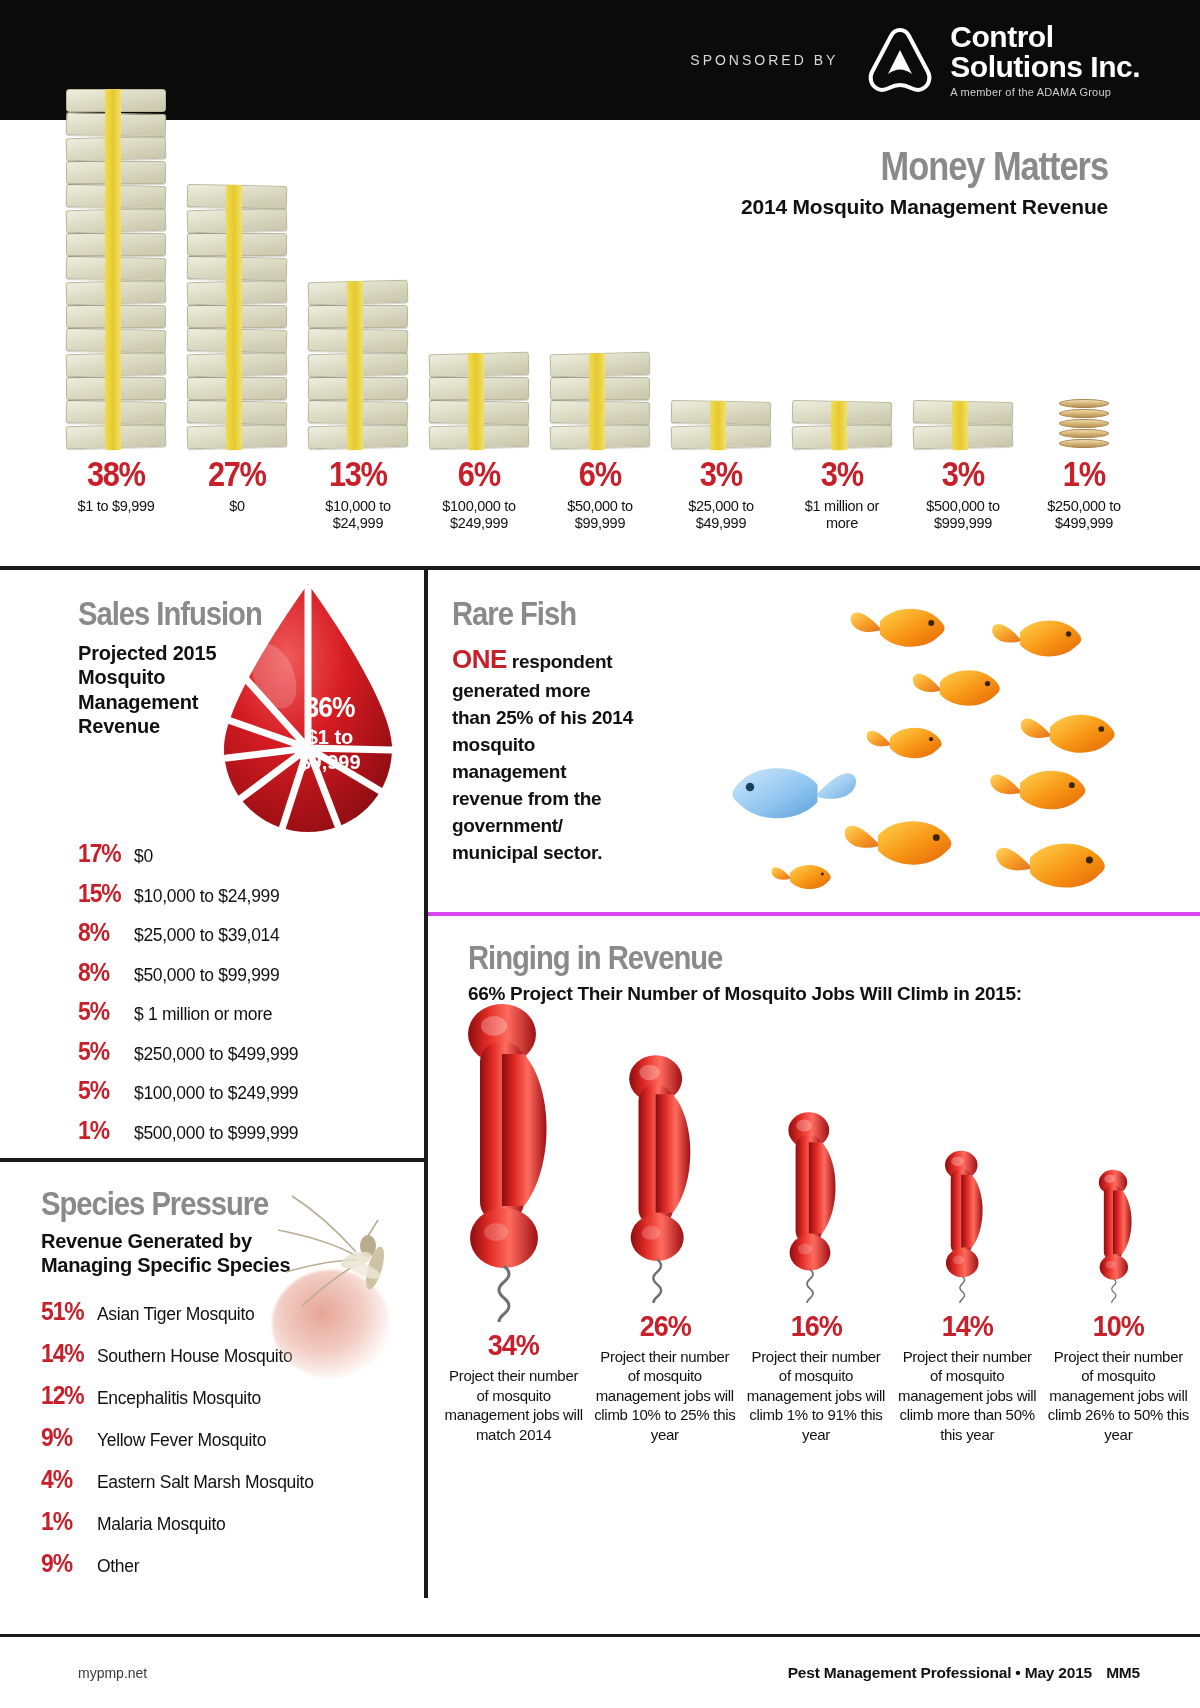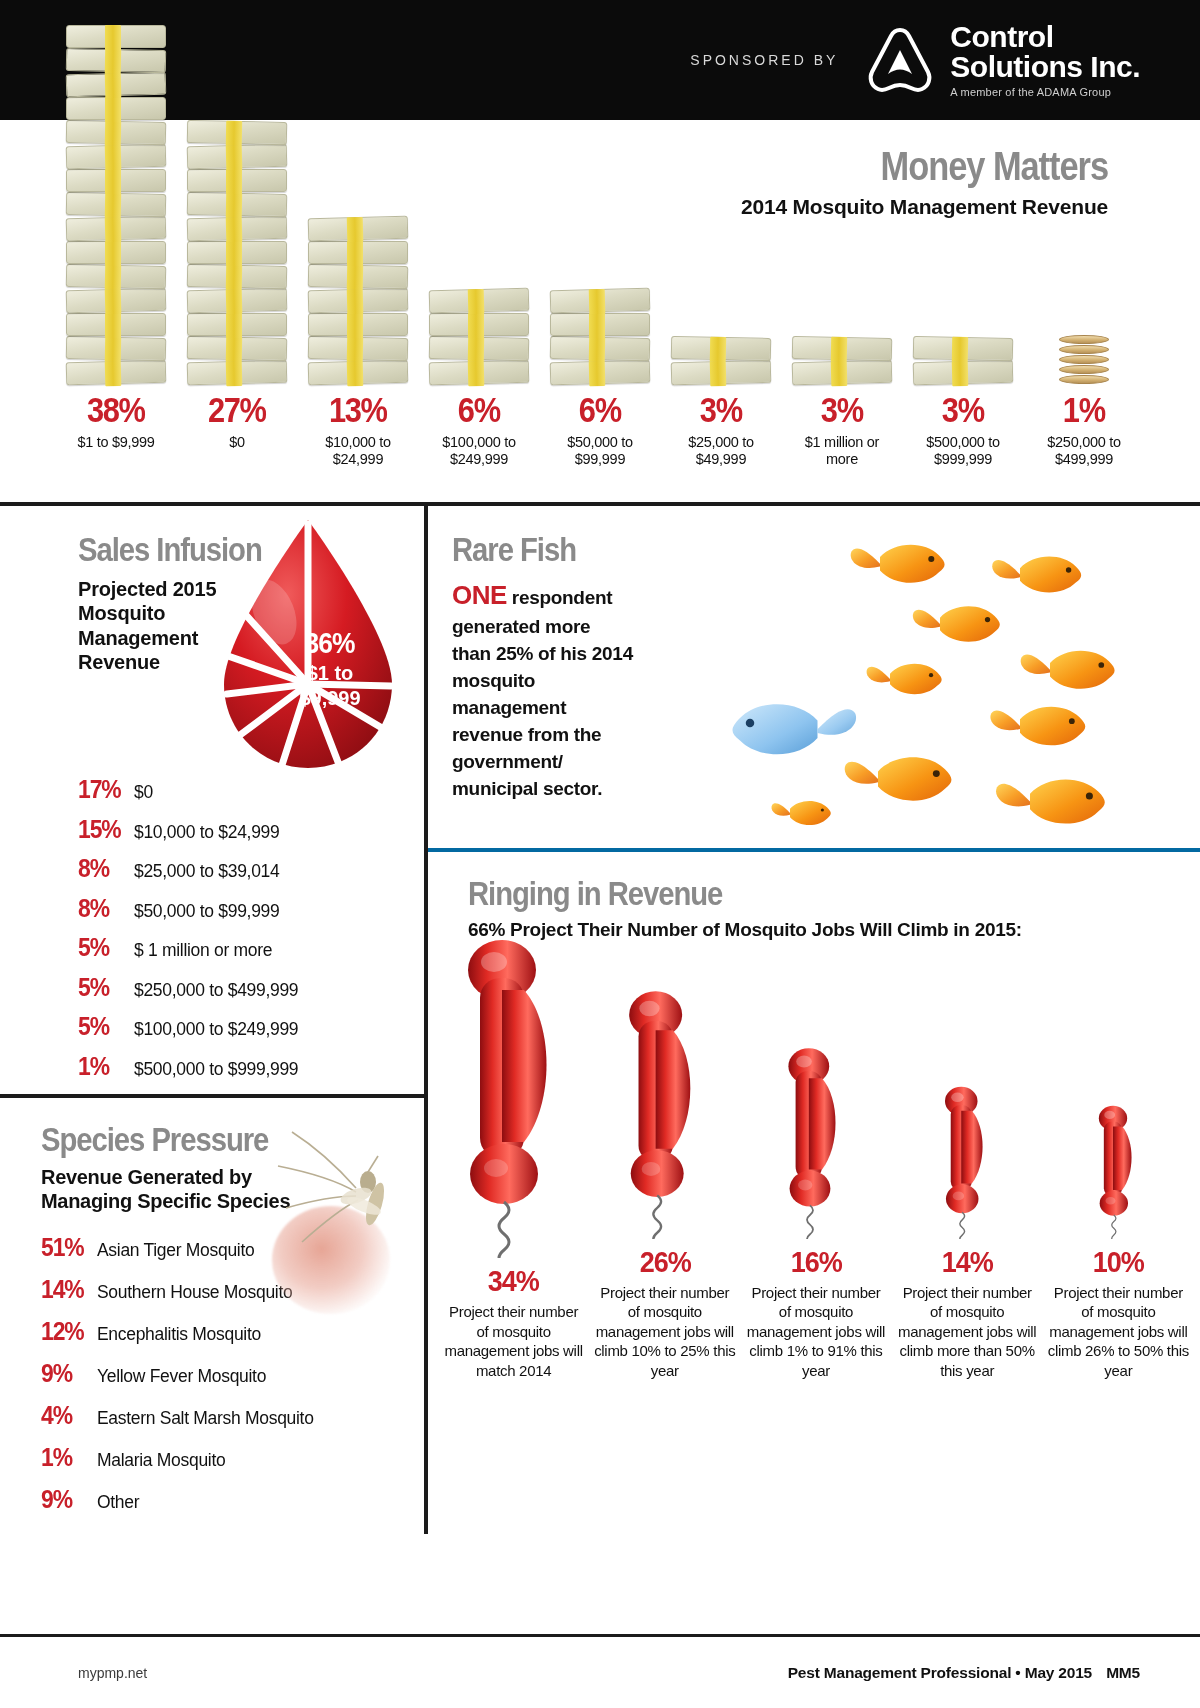--- a/index.html
+++ b/index.html
@@ -32,21 +32,21 @@
 
   
   .hl-title {
     font-family: "Liberation Sans", sans-serif;
     font-weight: 700; color: #8a8a8a;
     letter-spacing: -1.2px;
     transform: scaleX(0.86); transform-origin: left center;
   }
 
   
-  .money { position: relative; height: 382px; padding: 16px 60px 0 60px; }
+  .money { position: relative; height: 446px; padding: 16px 60px 0 60px; }
   .money-head { position:absolute; right: 92px; top: 24px; text-align: right; }
   .money-head .t { font-size: 40px; }
   .money-head .s { font-size: 21px; font-weight: 700; color:#111;
                    margin-top: 6px; letter-spacing:-0.2px; }
   .stacks { position:absolute; bottom: 118px; left: 60px; right: 60px;
             display:flex; align-items:flex-end; justify-content:space-between; }
   .stack-col { width: 112px; display:flex; flex-direction:column; align-items:center; }
   .bills { display:flex; flex-direction:column-reverse; align-items:center; gap:1px;}
   .bill {
     width: 100px; height: 23px; border-radius: 3px;
@@ -114,21 +114,21 @@
   .sp-row .l { font-size: 17.5px; color:#111; letter-spacing:-0.3px; }
   .mosquito { position:absolute; right: 26px; top: 24px; width: 126px; height: 140px; }
   .welt { position:absolute; right: 34px; top: 108px; width: 118px; height: 108px;
           border-radius:50%;
           background: radial-gradient(ellipse at 42% 40%, rgba(224,140,120,0.78) 0%,
                       rgba(231,162,146,0.55) 42%, rgba(244,214,206,0.18) 72%, rgba(255,255,255,0) 86%);
           filter: blur(1px); }
 
   
   .fish-sec { position:relative; height: 346px; padding: 24px 16px 0 24px;
-              border-bottom: 4px solid #0369a1; overflow:hidden; }
+              border-bottom: 4px solid #d946ef; overflow:hidden; }
   .fish-sec .t { font-size: 34px; }
   .fish-copy { width: 182px; margin-top: 8px; font-size: 19px; line-height: 1.42;
                color:#111; font-weight:700; letter-spacing:-0.3px; }
   .fish-copy .one { color:#c8202a; font-size: 26px; font-weight:700; letter-spacing:-0.5px;}
   .fish-art { position:absolute; right: 0; top: 0; width: 560px; height: 346px; }
 
   
   .ring { position:relative; padding: 22px 0 0 40px; height: 600px; }
   .ring .t { font-size: 34px; }
   .ring .sub { font-size: 19px; font-weight:700; color:#111; margin-top: 6px;

